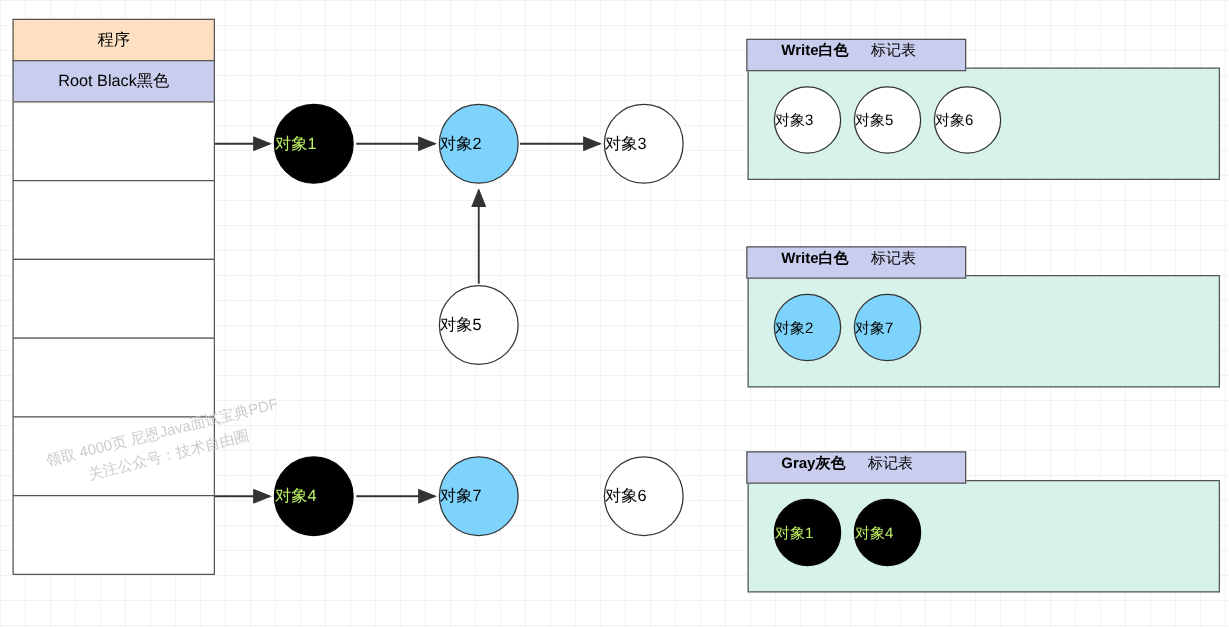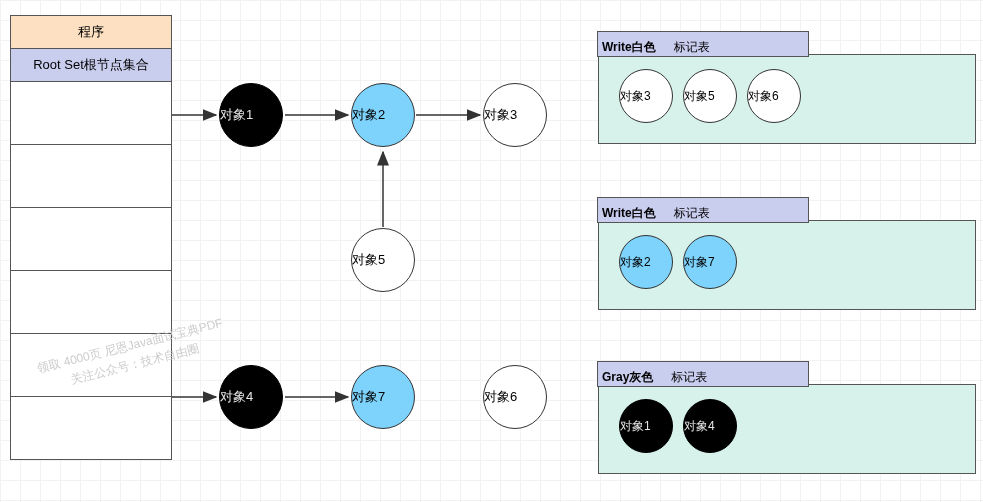--- a/index.html
+++ b/index.html
@@ -39,42 +39,42 @@
     .node {
       position: absolute;
       width: 64px; height: 64px;
       border-radius: 50%;
       border: 1px solid #333;
       display: flex;
       align-items: center; justify-content: flex-start;
       background: #fff;
       font-size: 13px;
     }
-    .node.black { background: #000; color: #e5e5e5; border-color: #000; }
+    .node.black { background: #000; color: #bef264; border-color: #000; }
     .node.gray { background: #7dd3fc; }
     .node.small { width: 54px; height: 54px; font-size: 12px; }
     
     .panel {
       position: absolute;
       left: 598px;
       width: 378px;
       border: 1px solid #555;
       background: #d7f2eb;
     }
     .panel-header {
       position: absolute;
       top: -24px;
       left: -2px;
-      width: 212px;
+      width: 176px;
       height: 26px;
       border: 1px solid #555;
       background: #c9cdee;
       display: flex;
-      align-items: flex-end;
-      padding: 0 4px;
+      align-items: flex-start;
+      padding: 0 27px;
       font-size: 12px;
     }
     .panel-header .title { font-weight: bold; margin-right: 18px; }
     .panel-body {
       display: flex;
       gap: 10px;
       padding: 14px 20px 18px;
       min-height: 88px;
     }
     
@@ -118,21 +118,21 @@
 
   <line x1="172" y1="397" x2="216" y2="397" stroke="#333" stroke-width="1.5" marker-end="url(#arrowhead)"></line>
 
   <line x1="285" y1="397" x2="348" y2="397" stroke="#333" stroke-width="1.5" marker-end="url(#arrowhead)"></line>
 </svg>
 
 <div class="left-box program">
   <span>程序</span>
 </div>
 <div class="left-box rootset">
-  <span>Root Set根节点集合</span>
+  <span>Root Black黑色</span>
 </div>
 <div class="left-box empty" style="top:81px"></div>
 <div class="left-box empty" style="top:144px"></div>
 <div class="left-box empty" style="top:207px"></div>
 <div class="left-box empty" style="top:270px"></div>
 <div class="left-box empty" style="top:333px"></div>
 <div class="left-box empty" style="top:396px"></div>
 
 <div class="node black" style="left:219px; top:83px">
   <span>对象1</span>

